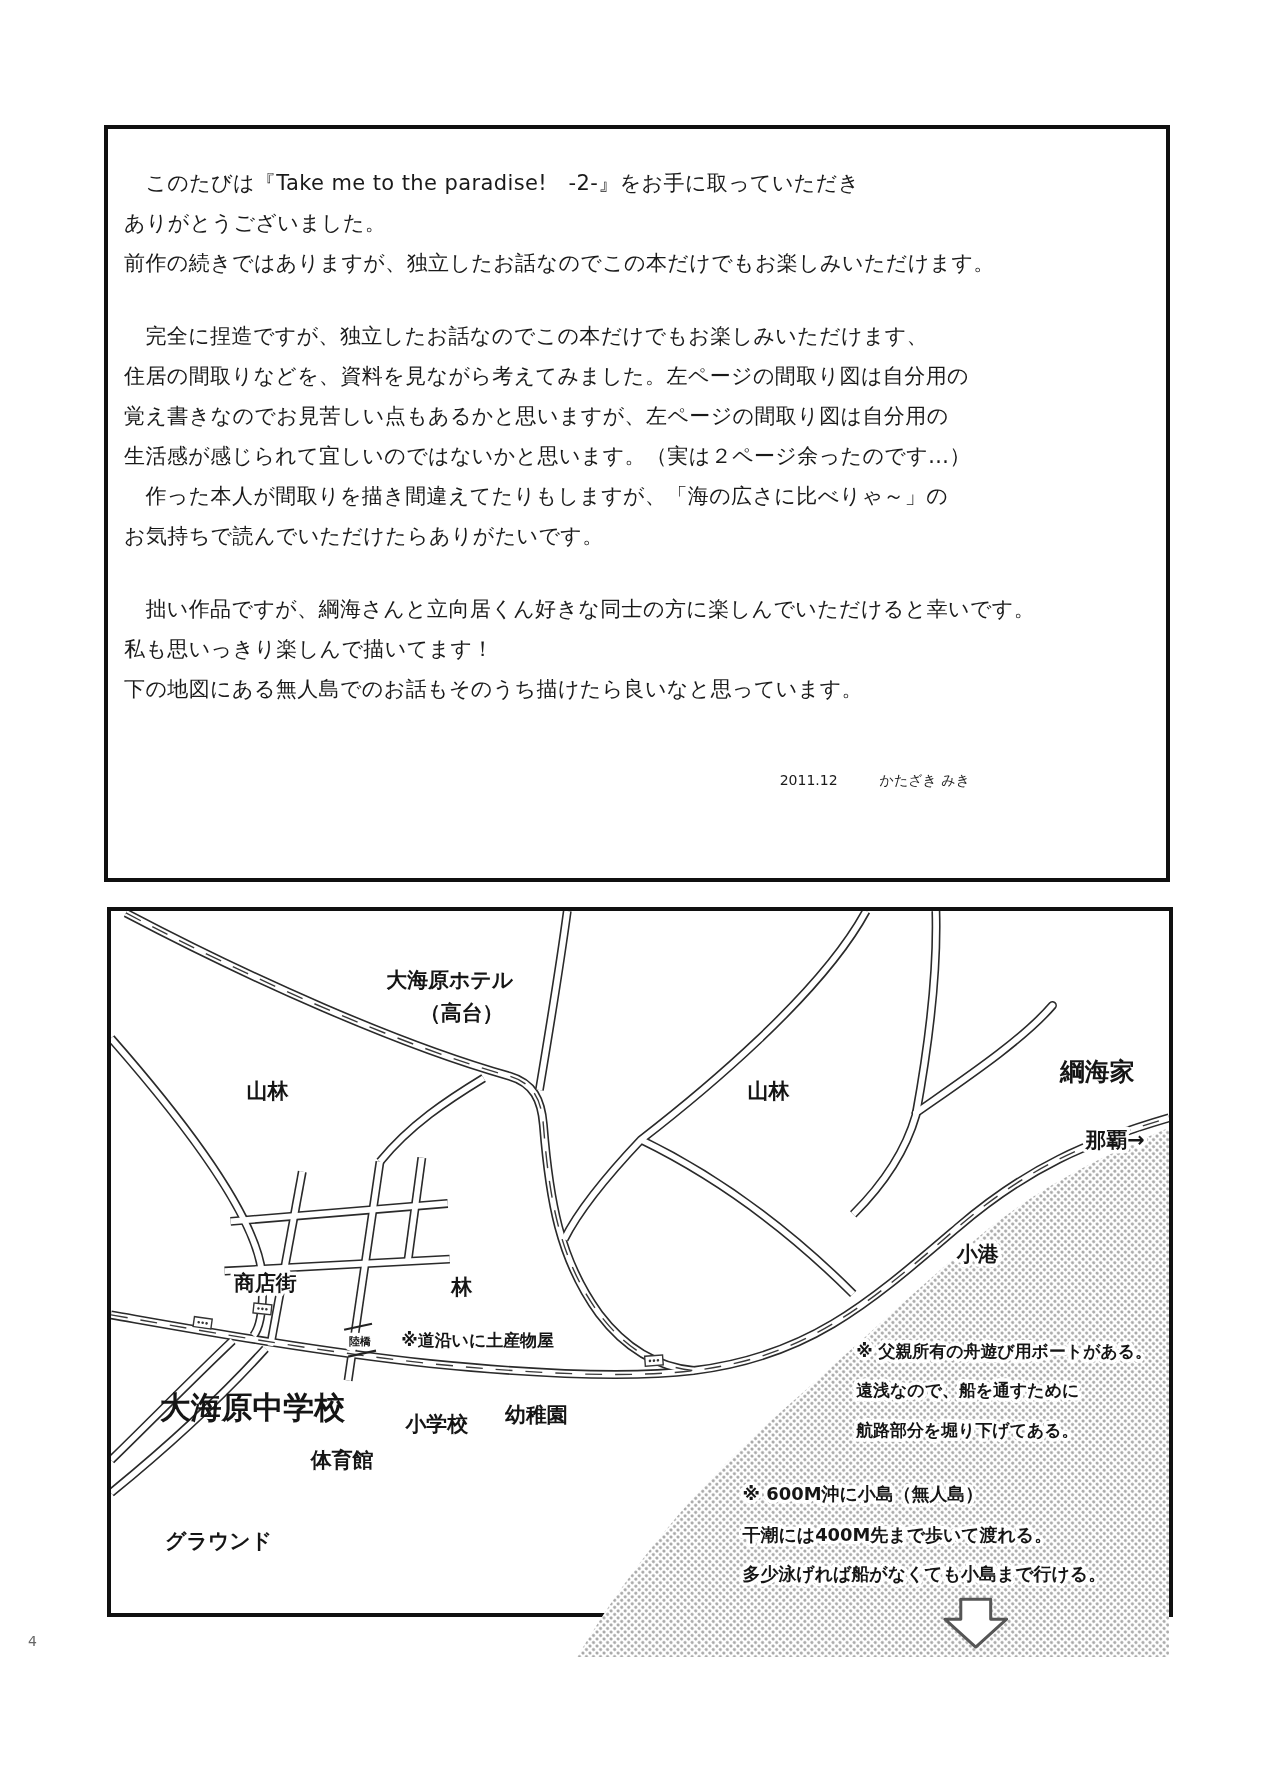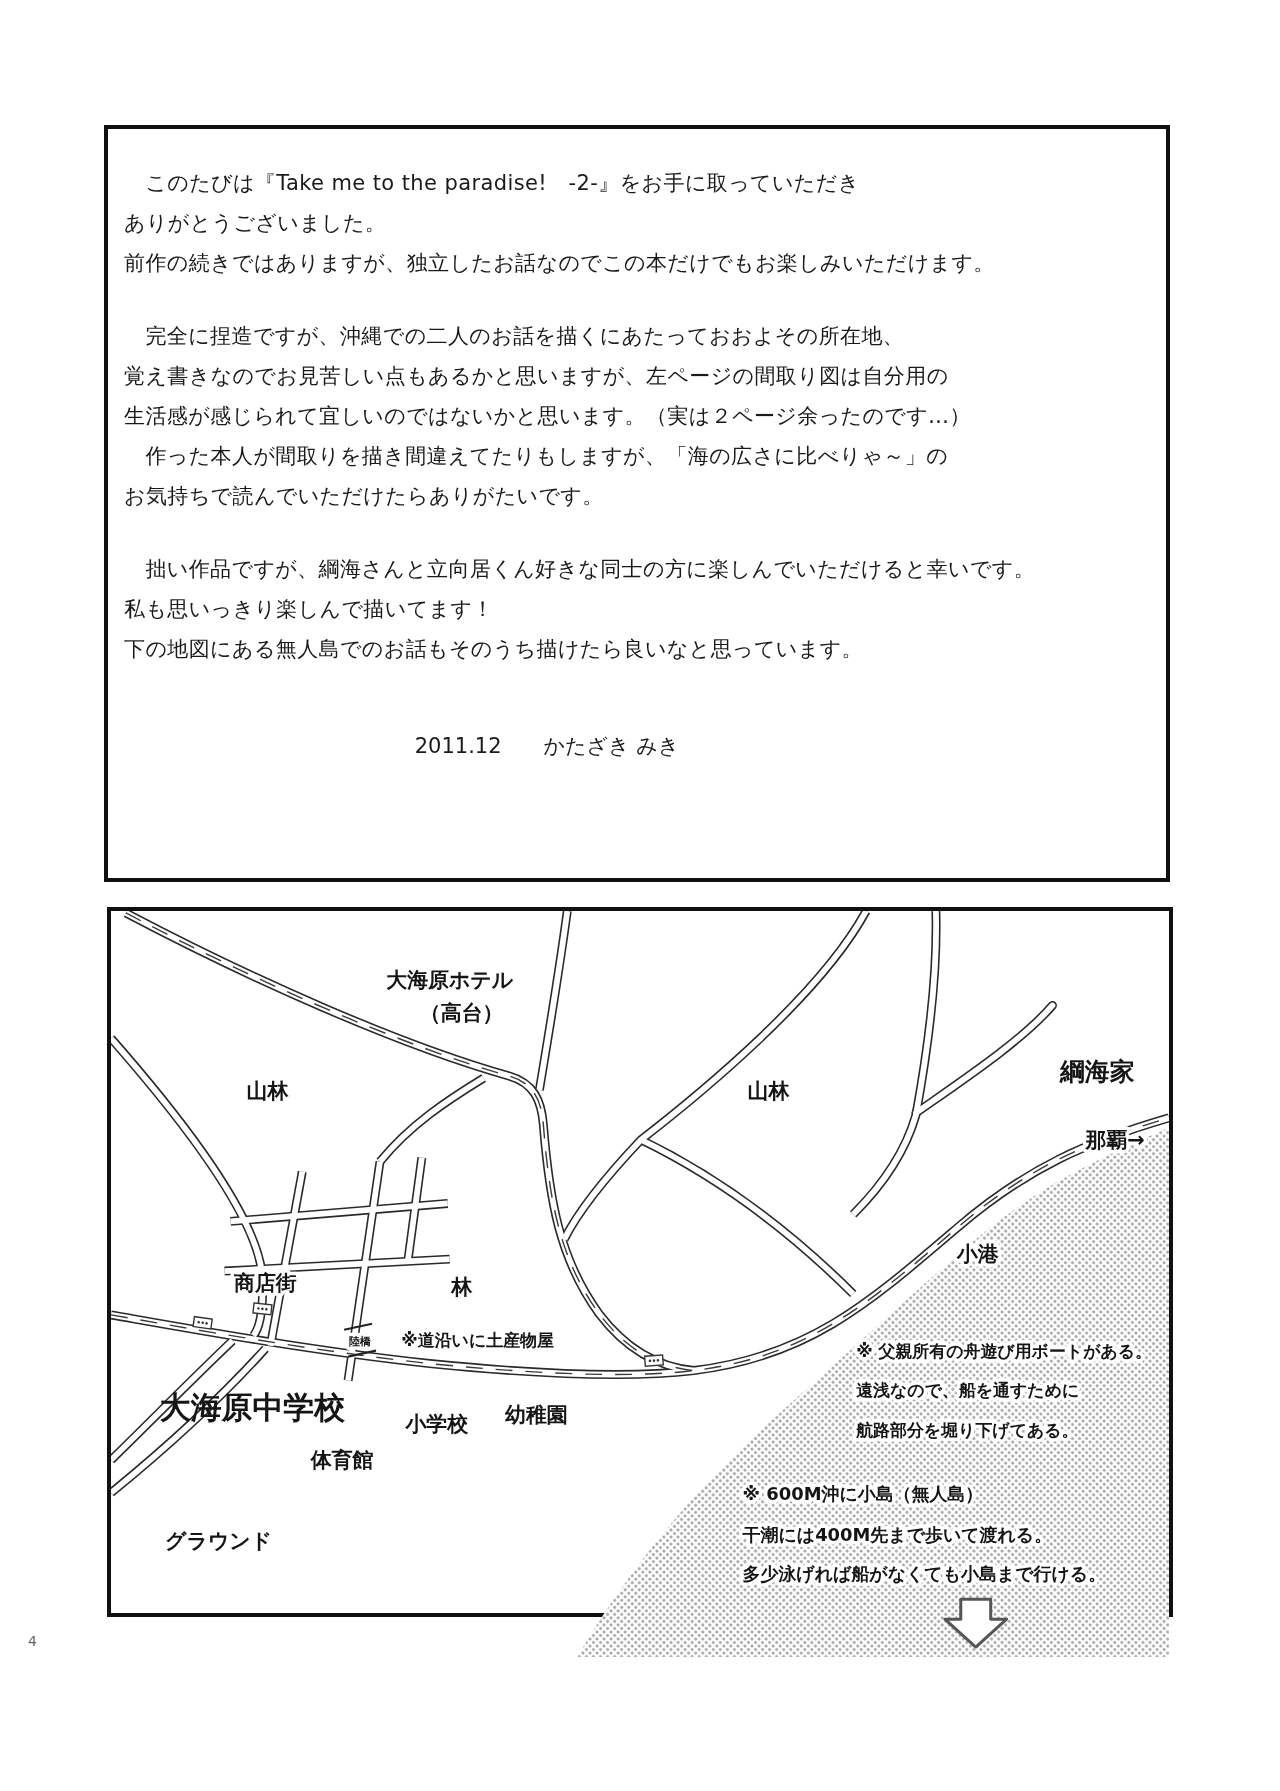--- a/index.html
+++ b/index.html
@@ -6,21 +6,21 @@
   #page{position:relative;width:1280px;height:1791px;background:#ffffff;
         font-family:"DejaVu Sans",sans-serif;color:#1a1a1a;overflow:hidden;}
   
   #page-number{position:absolute;left:28px;top:1633px;font-size:14px;color:#666;}
   
   #afterword-box{position:absolute;left:104px;top:125px;width:1066px;height:757px;
         border:4px solid #101010;box-sizing:border-box;
         padding:34px 14px 0 16px;overflow:hidden;}
   .aw-para{margin-bottom:33px;}
   .aw-line{font-size:21px;line-height:40px;white-space:pre;letter-spacing:.4px;}
-  #signature{margin-top:63px;text-align:center;padding-right:182px;font-size:21px;}
+  #signature{margin-top:63px;text-align:right;padding-right:182px;font-size:14px;}
   .sig-gap{display:inline-block;width:42px;}
   
   #map-box{position:absolute;left:107px;top:907px;width:1066px;height:710px;
         border:4px solid #101010;box-sizing:border-box;background:#fff;}
   #map-svg{display:block;width:1058px;height:746px;}
   
   .road{fill:none;stroke:#2a2a2a;stroke-width:9;}
   .road-fill{fill:none;stroke:#ffffff;stroke-width:5.8;}
   .road-dash{fill:none;stroke:#3a3a3a;stroke-width:1.4;stroke-dasharray:17 13;}
   .rc{stroke-linecap:round;}
@@ -42,21 +42,22 @@
 
   <div id="page-number">4</div>
 
   <div id="afterword-box">
     <div class="aw-para">
       <div class="aw-line">　このたびは『Take me to the paradise!　-2-』をお手に取っていただき</div>
       <div class="aw-line">ありがとうございました。</div>
       <div class="aw-line">前作の続きではありますが、独立したお話なのでこの本だけでもお楽しみいただけます。</div>
     </div>
     <div class="aw-para">
-      <div class="aw-line">　完全に捏造ですが、沖縄での二人のお話を描くにあたっておおよその所在地、</div>
+      <div class="aw-line">　完全に捏造ですが、独立したお話なのでこの本だけでもお楽しみいただけます、</div>
+      <div class="aw-line">住居の間取りなどを、資料を見ながら考えてみました。左ページの間取り図は自分用の</div>
       <div class="aw-line">覚え書きなのでお見苦しい点もあるかと思いますが、左ページの間取り図は自分用の</div>
       <div class="aw-line">生活感が感じられて宜しいのではないかと思います。（実は２ページ余ったのです…）</div>
       <div class="aw-line">　作った本人が間取りを描き間違えてたりもしますが、「海の広さに比べりゃ～」の</div>
       <div class="aw-line">お気持ちで読んでいただけたらありがたいです。</div>
     </div>
     <div class="aw-para">
       <div class="aw-line">　拙い作品ですが、綱海さんと立向居くん好きな同士の方に楽しんでいただけると幸いです。</div>
       <div class="aw-line">私も思いっきり楽しんで描いてます！</div>
       <div class="aw-line">下の地図にある無人島でのお話もそのうち描けたら良いなと思っています。</div>
     </div>

